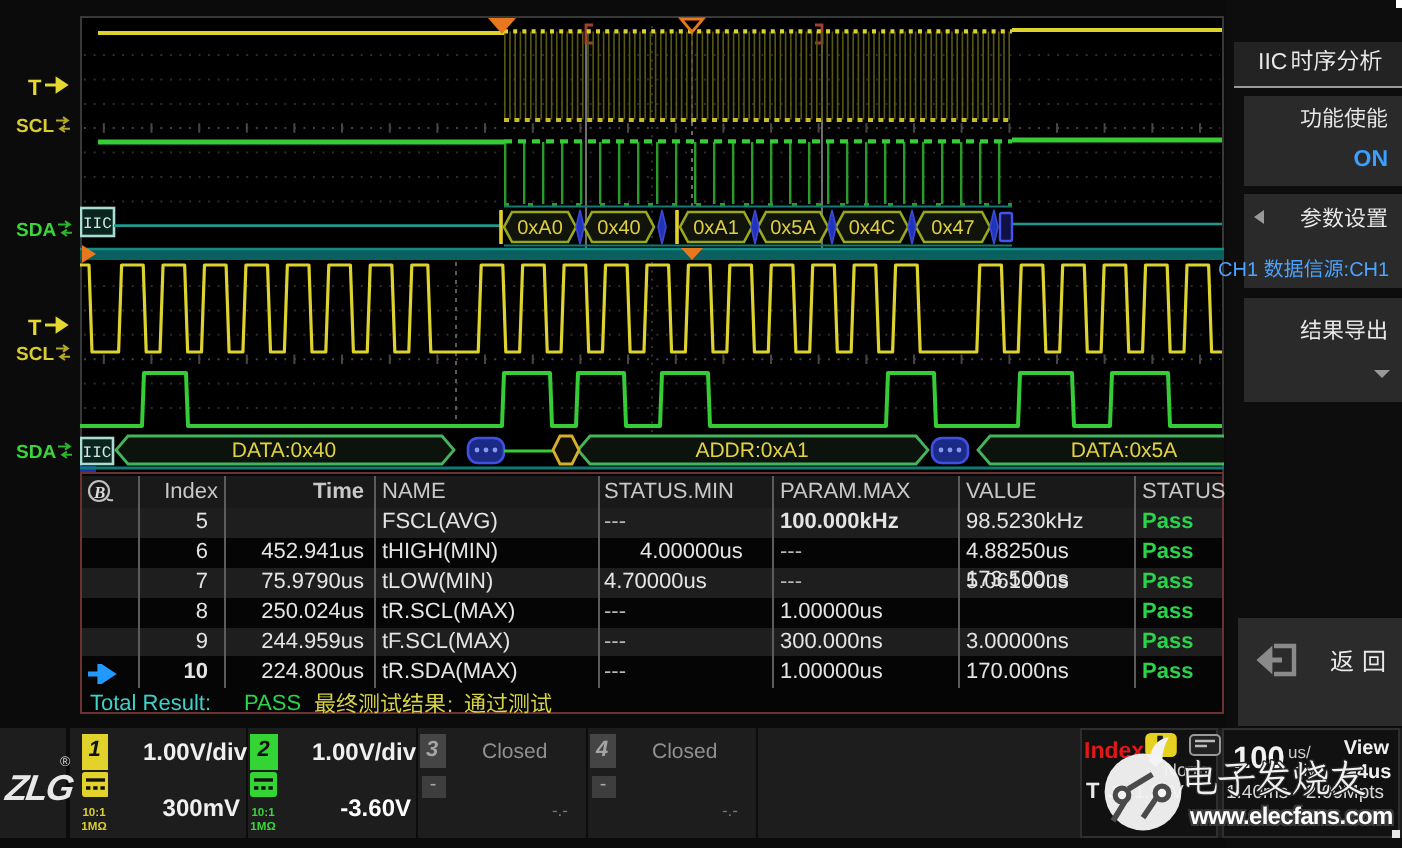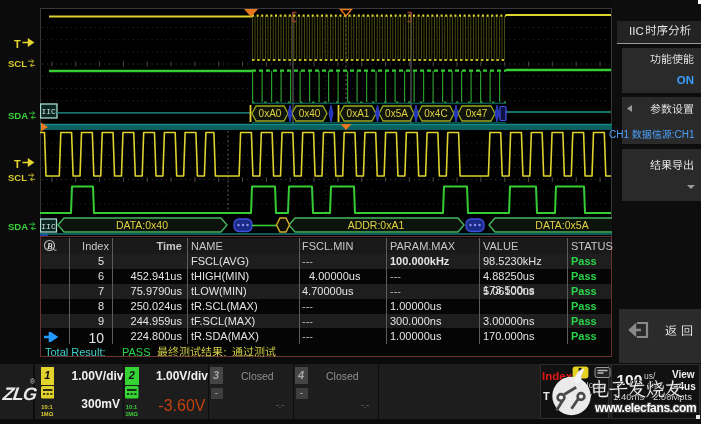--- a/index.html
+++ b/index.html
@@ -158,39 +158,39 @@
 <div class="a" style="left:68.5px;top:238px;width:1px;height:106px;background:#5c5c5c"></div>
 <div class="a" style="left:111.5px;top:238px;width:1px;height:106px;background:#5c5c5c"></div>
 <div class="a" style="left:186.5px;top:238px;width:1px;height:106px;background:#5c5c5c"></div>
 <div class="a" style="left:298.5px;top:238px;width:1px;height:106px;background:#5c5c5c"></div>
 <div class="a" style="left:385.5px;top:238px;width:1px;height:106px;background:#5c5c5c"></div>
 <div class="a" style="left:478.5px;top:238px;width:1px;height:106px;background:#5c5c5c"></div>
 <div class="a" style="left:566.5px;top:238px;width:1px;height:106px;background:#5c5c5c"></div>
 <div class="a" style="right:592px;top:240px;color:#c8c8c8;font-size:11px;font-weight:normal;white-space:nowrap">Index</div>
 <div class="a" style="right:519px;top:240px;color:#c8c8c8;font-size:11px;font-weight:bold;white-space:nowrap">Time</div>
 <div class="a" style="left:191px;top:240px;color:#c8c8c8;font-size:11px;font-weight:normal;white-space:nowrap">NAME</div>
-<div class="a" style="left:302px;top:240px;color:#c8c8c8;font-size:11px;font-weight:normal;white-space:nowrap">FSCL.MIN</div>
+<div class="a" style="left:302px;top:240px;color:#c8c8c8;font-size:11px;font-weight:normal;white-space:nowrap">STATUS.MIN</div>
 <div class="a" style="left:390px;top:240px;color:#c8c8c8;font-size:11px;font-weight:normal;white-space:nowrap">PARAM.MAX</div>
 <div class="a" style="left:483px;top:240px;color:#c8c8c8;font-size:11px;font-weight:normal;white-space:nowrap">VALUE</div>
 <div class="a" style="left:571px;top:240px;color:#c8c8c8;font-size:11px;font-weight:normal;white-space:nowrap">STATUS</div>
 <svg class="a" style="left:43px;top:239px" width="15" height="14" viewBox="0 0 15 14">
     <circle cx="6.5" cy="6.5" r="5" fill="none" stroke="#c0c0c0" stroke-width="1.1"></circle>
     <text x="6.8" y="9.8" font-size="8.5" font-style="italic" font-weight="bold" fill="#ddd" text-anchor="middle" font-family="Liberation Serif">B</text>
     <path d="M10.5 10.5q1.5 1 3 0.5" stroke="#c0c0c0" stroke-width="1" fill="none"></path>
   </svg>
 <div class="a" style="right:597px;top:255.2px;color:#e4e4e4;font-size:11px;font-weight:normal;white-space:nowrap">5</div>
 <div class="a" style="left:191px;top:255.2px;color:#e4e4e4;font-size:11px;font-weight:normal;white-space:nowrap">FSCL(AVG)</div>
 <div class="a" style="left:302px;top:255.2px;color:#b8b8b8;font-size:11px;font-weight:normal;white-space:nowrap">---</div>
 <div class="a" style="left:390px;top:255.2px;color:#e4e4e4;font-size:11px;font-weight:bold;white-space:nowrap">100.000kHz</div>
 <div class="a" style="left:483px;top:255.2px;color:#e4e4e4;font-size:11px;font-weight:normal;white-space:nowrap">98.5230kHz</div>
 <div class="a" style="left:571px;top:255.2px;color:#2ad44a;font-size:11px;font-weight:bold;white-space:nowrap">Pass</div>
 <div class="a" style="right:597px;top:270.09999999999997px;color:#e4e4e4;font-size:11px;font-weight:normal;white-space:nowrap">6</div>
 <div class="a" style="right:519px;top:270.09999999999997px;color:#e4e4e4;font-size:11px;font-weight:normal;white-space:nowrap">452.941us</div>
 <div class="a" style="left:191px;top:270.09999999999997px;color:#e4e4e4;font-size:11px;font-weight:normal;white-space:nowrap">tHIGH(MIN)</div>
-<div class="a" style="left:309px;top:270.09999999999997px;color:#e4e4e4;font-size:11px;font-weight:normal;white-space:nowrap">4.00000us</div>
+<div class="a" style="left:320px;top:270.09999999999997px;color:#e4e4e4;font-size:11px;font-weight:normal;white-space:nowrap">4.00000us</div>
 <div class="a" style="left:390px;top:270.09999999999997px;color:#b8b8b8;font-size:11px;font-weight:normal;white-space:nowrap">---</div>
 <div class="a" style="left:483px;top:270.09999999999997px;color:#e4e4e4;font-size:11px;font-weight:normal;white-space:nowrap">4.88250us</div>
 <div class="a" style="left:571px;top:270.09999999999997px;color:#2ad44a;font-size:11px;font-weight:bold;white-space:nowrap">Pass</div>
 <div class="a" style="right:597px;top:285.0px;color:#e4e4e4;font-size:11px;font-weight:normal;white-space:nowrap">7</div>
 <div class="a" style="right:519px;top:285.0px;color:#e4e4e4;font-size:11px;font-weight:normal;white-space:nowrap">75.9790us</div>
 <div class="a" style="left:191px;top:285.0px;color:#e4e4e4;font-size:11px;font-weight:normal;white-space:nowrap">tLOW(MIN)</div>
 <div class="a" style="left:302px;top:285.0px;color:#e4e4e4;font-size:11px;font-weight:normal;white-space:nowrap">4.70000us</div>
 <div class="a" style="left:390px;top:285.0px;color:#b8b8b8;font-size:11px;font-weight:normal;white-space:nowrap">---</div>
 <div class="a" style="left:483px;top:285.0px;color:#e4e4e4;font-size:11px;font-weight:normal;white-space:nowrap">5.06100us</div>
 <div class="a" style="left:571px;top:285.0px;color:#2ad44a;font-size:11px;font-weight:bold;white-space:nowrap">Pass</div>
@@ -201,21 +201,21 @@
 <div class="a" style="left:390px;top:299.9px;color:#e4e4e4;font-size:11px;font-weight:normal;white-space:nowrap">1.00000us</div>
 <div class="a" style="left:483px;top:284px;color:#e4e4e4;font-size:11px;font-weight:normal;white-space:nowrap">173.500ns</div>
 <div class="a" style="left:571px;top:299.9px;color:#2ad44a;font-size:11px;font-weight:bold;white-space:nowrap">Pass</div>
 <div class="a" style="right:597px;top:314.8px;color:#e4e4e4;font-size:11px;font-weight:normal;white-space:nowrap">9</div>
 <div class="a" style="right:519px;top:314.8px;color:#e4e4e4;font-size:11px;font-weight:normal;white-space:nowrap">244.959us</div>
 <div class="a" style="left:191px;top:314.8px;color:#e4e4e4;font-size:11px;font-weight:normal;white-space:nowrap">tF.SCL(MAX)</div>
 <div class="a" style="left:302px;top:314.8px;color:#b8b8b8;font-size:11px;font-weight:normal;white-space:nowrap">---</div>
 <div class="a" style="left:390px;top:314.8px;color:#e4e4e4;font-size:11px;font-weight:normal;white-space:nowrap">300.000ns</div>
 <div class="a" style="left:483px;top:314.8px;color:#e4e4e4;font-size:11px;font-weight:normal;white-space:nowrap">3.00000ns</div>
 <div class="a" style="left:571px;top:314.8px;color:#2ad44a;font-size:11px;font-weight:bold;white-space:nowrap">Pass</div>
-<div class="a" style="right:597px;top:329.7px;color:#e4e4e4;font-size:14px;font-weight:normal;white-space:nowrap">10</div>
+<div class="a" style="right:597px;top:329.7px;color:#e4e4e4;font-size:11px;font-weight:bold;white-space:nowrap">10</div>
 <div class="a" style="right:519px;top:329.7px;color:#e4e4e4;font-size:11px;font-weight:normal;white-space:nowrap">224.800us</div>
 <div class="a" style="left:191px;top:329.7px;color:#e4e4e4;font-size:11px;font-weight:normal;white-space:nowrap">tR.SDA(MAX)</div>
 <div class="a" style="left:302px;top:329.7px;color:#b8b8b8;font-size:11px;font-weight:normal;white-space:nowrap">---</div>
 <div class="a" style="left:390px;top:329.7px;color:#e4e4e4;font-size:11px;font-weight:normal;white-space:nowrap">1.00000us</div>
 <div class="a" style="left:483px;top:329.7px;color:#e4e4e4;font-size:11px;font-weight:normal;white-space:nowrap">170.000ns</div>
 <div class="a" style="left:571px;top:329.7px;color:#2ad44a;font-size:11px;font-weight:bold;white-space:nowrap">Pass</div>
 <svg class="a" style="left:43px;top:332px" width="16" height="10" viewBox="0 0 16 10">
     <path d="M1 5h8M7 1l6 4-6 4z" stroke="#2299ff" stroke-width="2.6" fill="#2299ff"></path>
   </svg>
 <div class="a" style="left:45px;top:346px;color:#3fd0c8;font-size:11px;font-weight:normal;white-space:nowrap">Total Result:</div>
@@ -309,21 +309,21 @@
     <path d="M2 8h2.2M5.6 8h2.2M9.2 8h2.2" stroke="#111" stroke-width="1.7"></path>
   </svg>
 <div class="a" style="left:123px;top:404px;width:17px;color:#3bd43b;font-size:5.8px;font-weight:bold;line-height:6.5px;text-align:center">10:1<br>1MΩ</div>
 <div class="a" style="left:209.5px;top:367px;width:13px;height:17px;background:#454545;color:#a5a5a5;font-size:11px;font-weight:bold;font-style:italic;text-align:center;line-height:16px">3</div>
 <div class="a" style="left:210.5px;top:387.5px;width:12px;height:11.5px;background:#3e3e3e;color:#a8a8a8;font-size:10px;text-align:center;line-height:10px">-</div>
 <div class="a" style="left:294.5px;top:367px;width:13px;height:17px;background:#454545;color:#a5a5a5;font-size:11px;font-weight:bold;font-style:italic;text-align:center;line-height:16px">4</div>
 <div class="a" style="left:295.5px;top:387.5px;width:12px;height:11.5px;background:#3e3e3e;color:#a8a8a8;font-size:10px;text-align:center;line-height:10px">-</div>
 <div class="a" style="right:577.5px;top:369px;color:#f0f0f0;font-size:12px;font-weight:bold;white-space:nowrap">1.00V/div</div>
 <div class="a" style="right:581px;top:396.5px;color:#f0f0f0;font-size:12px;font-weight:bold;white-space:nowrap">300mV</div>
 <div class="a" style="right:493px;top:369px;color:#f0f0f0;font-size:12px;font-weight:bold;white-space:nowrap">1.00V/div</div>
-<div class="a" style="right:495.5px;top:396.5px;color:#c2410c;font-size:16px;font-weight:normal;white-space:nowrap">-3.60V</div>
+<div class="a" style="right:495.5px;top:396.5px;color:#ffffff;font-size:12px;font-weight:bold;white-space:nowrap">-3.60V</div>
 <div class="a" style="left:241px;top:370px;color:#909090;font-size:10.5px;font-weight:normal;white-space:nowrap">Closed</div>
 <div class="a" style="left:326px;top:370px;color:#909090;font-size:10.5px;font-weight:normal;white-space:nowrap">Closed</div>
 <div class="a" style="right:417px;top:399.5px;color:#787878;font-size:8.5px;font-weight:normal;white-space:nowrap">-.-</div>
 <div class="a" style="right:332px;top:399.5px;color:#787878;font-size:8.5px;font-weight:normal;white-space:nowrap">-.-</div>
 <div class="a" style="left:540px;top:364px;width:69px;height:55px;background:#111;border:1px solid #2e2e2e"></div>
 <div class="a" style="left:542px;top:370px;color:#e01818;font-size:11.5px;font-weight:bold;white-space:nowrap">Index</div>
 <svg class="a" style="left:572px;top:365.5px" width="17" height="13" viewBox="0 0 18 14">
     <rect x="0.5" y="0.5" width="17" height="13" rx="3" fill="#e6d020"></rect>
     <rect x="7" y="2" width="3" height="10" fill="#1a1a1a"></rect>
   </svg>

